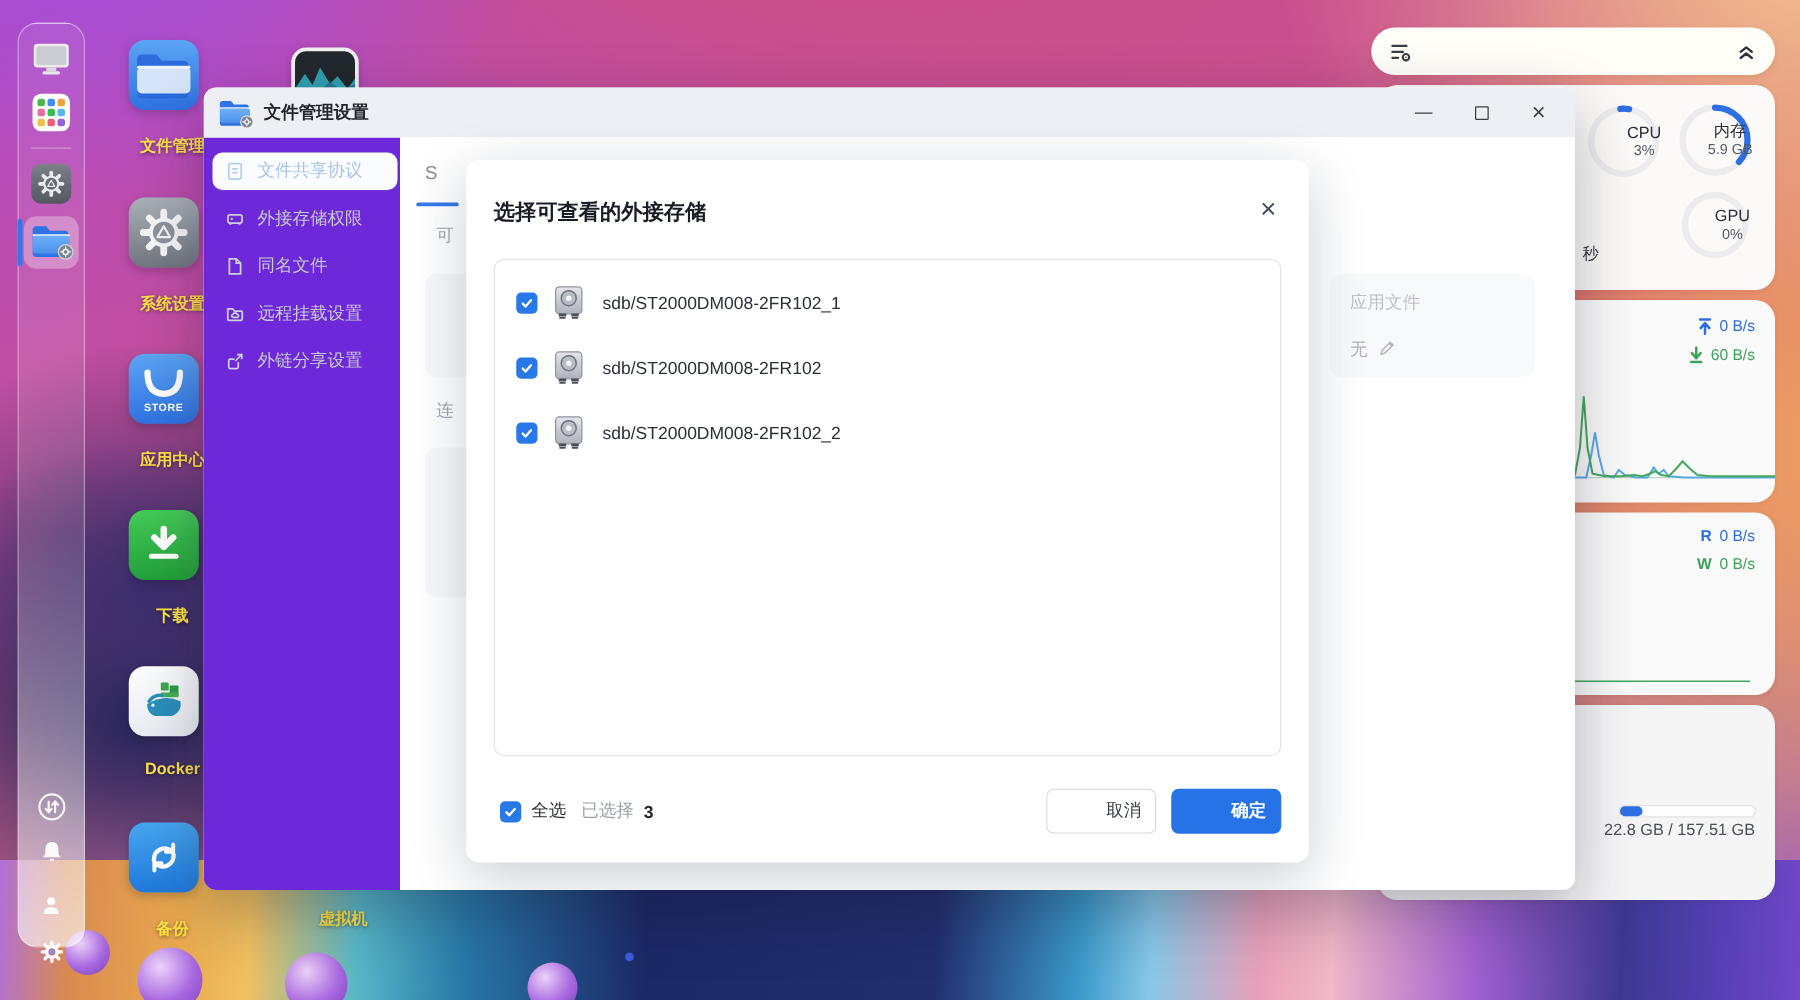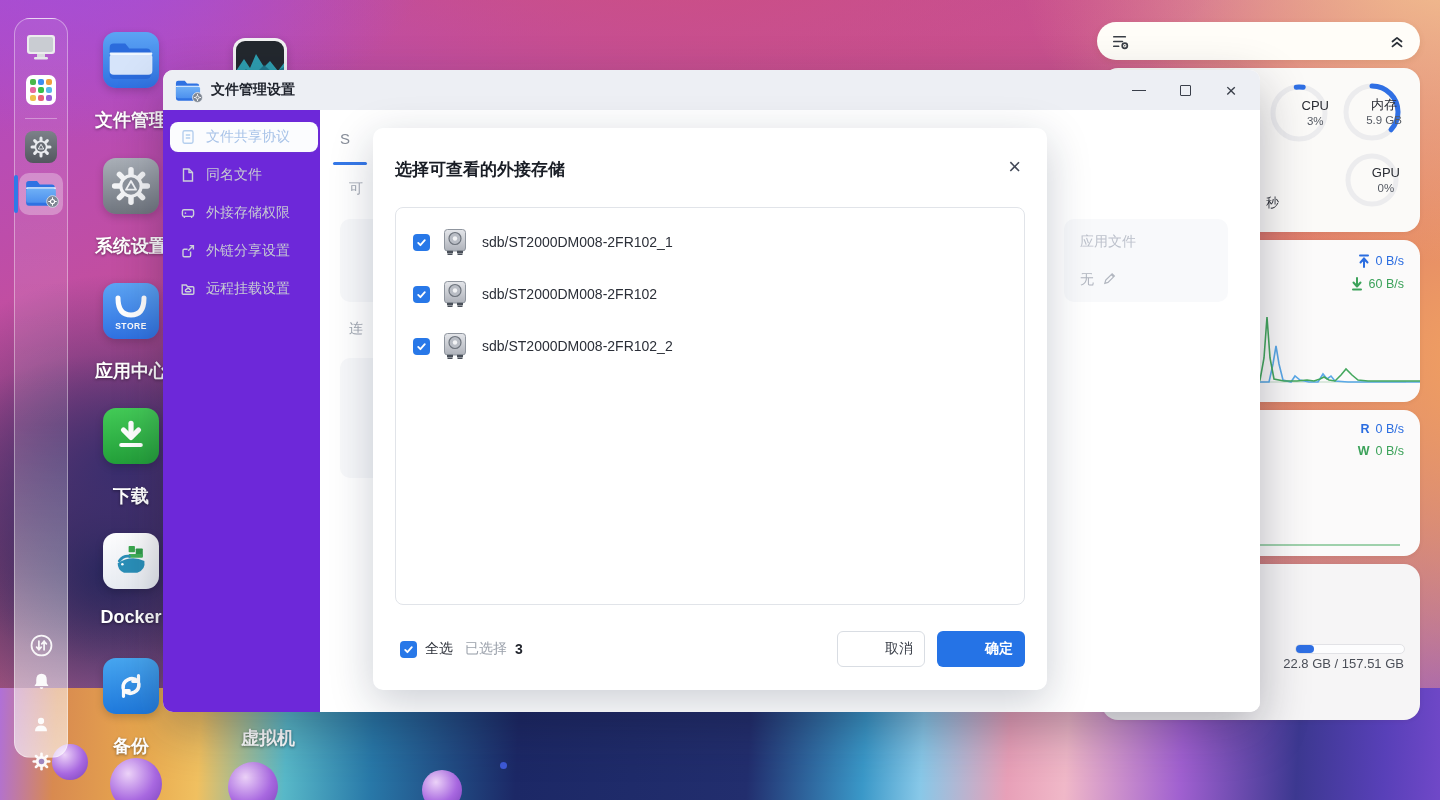--- a/index.html
+++ b/index.html
@@ -33,21 +33,21 @@
   .dock-item{position:absolute;left:0;width:100%;display:flex;justify-content:center;cursor:pointer;}
   .dock-divider{position:absolute;left:10px;right:10px;top:99px;height:1px;background:rgba(255,255,255,.35);}
   .dock-active-bg{position:absolute;left:4px;right:4px;top:154px;height:42px;background:rgba(255,255,255,.30);border-radius:10px;}
   .dock-active-bar{position:absolute;left:-1px;top:156px;width:4px;height:38px;border-radius:3px;background:#2f7ae8;}
   .appsq{border-radius:8px;display:flex;align-items:center;justify-content:center;}
   .grid9{width:30px;height:30px;background:#fff;border-radius:7px;display:grid;grid-template-columns:repeat(3,6px);grid-template-rows:repeat(3,6px);gap:2px;align-content:center;justify-content:center;}
   .grid9 span{border-radius:2px;display:block;}
 
   
   .desk-ico{width:58px;display:flex;flex-direction:column;align-items:center;z-index:3;cursor:pointer;}
-  .desk-label{color:#ffffff;font-size:18px;font-weight:bold;text-shadow:0 1px 3px rgba(0,0,0,.45);white-space:nowrap;z-index:3;}
+  .desk-label{color:#fde047;font-size:13px;font-weight:bold;text-shadow:0 1px 3px rgba(0,0,0,.45);white-space:nowrap;z-index:3;margin-left:14px;}
   .ico-box{width:56px;height:56px;border-radius:13px;display:flex;align-items:center;justify-content:center;box-shadow:0 3px 8px rgba(0,0,0,.18);}
   .ico-blue{background:linear-gradient(180deg,#5ca4f4 0%,#2f72e2 100%);}
   .ico-gray{background:linear-gradient(180deg,#aab0b8 0%,#70767f 100%);}
   .ico-green{background:linear-gradient(180deg,#43cb57 0%,#23a03a 100%);}
   .ico-white{background:linear-gradient(180deg,#fdfdfe 0%,#e8ecf2 100%);}
   .ico-sync{background:linear-gradient(180deg,#47a6f0 0%,#1f79dc 100%);}
 
   
   .pill{left:1097px;top:22px;width:323px;height:38px;border-radius:19px;background:#fffdf8;z-index:3;
     box-shadow:0 2px 6px rgba(120,70,20,.12);display:flex;align-items:center;justify-content:space-between;padding:0 14px;}
@@ -430,46 +430,46 @@
     <div class="win-side">
       <div class="side-item active">
         <svg width="16" height="16" viewBox="0 0 16 16" fill="none" stroke-width="1.4">
           <rect x="3" y="1.8" width="10" height="12.4" rx="1.6"></rect>
             <path d="M5.8 6 h4.4 M5.8 9 h4.4"></path>
         </svg>
         <span>文件共享协议</span>
       </div>
       <div class="side-item">
         <svg width="16" height="16" viewBox="0 0 16 16" fill="none" stroke-width="1.4">
-          <path d="M3.5 2 h5.5 l3.5 3.5 V14 h-9z"></path>
-            <path d="M9 2 v3.5 h3.5"></path>
-        </svg>
-        <span>同名文件</span>
-      </div>
-      <div class="side-item">
-        <svg width="16" height="16" viewBox="0 0 16 16" fill="none" stroke-width="1.4">
           <rect x="2.4" y="4.8" width="11.2" height="6.6" rx="1.6"></rect>
             <circle cx="5.4" cy="8.1" r="0.9" fill="currentColor" stroke="none"></circle>
             <path d="M4.4 11.4 v1.6 M11.6 11.4 v1.6"></path>
         </svg>
         <span>外接存储权限</span>
+      </div>
+      <div class="side-item">
+        <svg width="16" height="16" viewBox="0 0 16 16" fill="none" stroke-width="1.4">
+          <path d="M3.5 2 h5.5 l3.5 3.5 V14 h-9z"></path>
+            <path d="M9 2 v3.5 h3.5"></path>
+        </svg>
+        <span>同名文件</span>
+      </div>
+      <div class="side-item">
+        <svg width="16" height="16" viewBox="0 0 16 16" fill="none" stroke-width="1.4">
+          <path d="M2.2 4 h4 l1.4 1.8 h5.2 q1 0 1 1 v5.4 q0 1-1 1 H3.2 q-1 0-1-1z"></path>
+          <path d="M6.6 10.8 q-1.3 0-1.3-1.2 q0-1.1 1.2-1.2 q.3-1.2 1.6-1.2 q1.3 0 1.6 1.2 q1.2.1 1.2 1.2 q0 1.2-1.3 1.2z"></path>
+        </svg>
+        <span>远程挂载设置</span>
       </div>
       <div class="side-item">
         <svg width="16" height="16" viewBox="0 0 16 16" fill="none" stroke-width="1.4">
           <path d="M10.6 8.6 v4 q0 1.2-1.2 1.2 H4.2 q-1.2 0-1.2-1.2 V7.4 q0-1.2 1.2-1.2 h3.4"></path>
             <path d="M9.6 2.6 h3.8 v3.8 M13.2 2.8 l-5 5"></path>
         </svg>
         <span>外链分享设置</span>
-      </div>
-      <div class="side-item">
-        <svg width="16" height="16" viewBox="0 0 16 16" fill="none" stroke-width="1.4">
-          <path d="M2.2 4 h4 l1.4 1.8 h5.2 q1 0 1 1 v5.4 q0 1-1 1 H3.2 q-1 0-1-1z"></path>
-          <path d="M6.6 10.8 q-1.3 0-1.3-1.2 q0-1.1 1.2-1.2 q.3-1.2 1.6-1.2 q1.3 0 1.6 1.2 q1.2.1 1.2 1.2 q0 1.2-1.3 1.2z"></path>
-        </svg>
-        <span>远程挂载设置</span>
       </div>
     </div>
     <div class="win-content">
       <span style="position:absolute;left:20px;top:20px;font-size:15px;color:#878d99;">S</span>
       <div style="position:absolute;left:13px;top:52px;width:34px;height:3px;border-radius:2px;background:#3578e8;"></div>
       <span class="frag" style="left:29px;top:70px;">可</span>
       <div class="ghost-card" style="left:20px;top:109px;width:360px;height:83px;"></div>
       <div class="ghost-card" style="left:400px;top:109px;width:326px;height:83px;background:#f8f9fb;"></div>
       <div class="ghost-card" style="left:744px;top:109px;width:164px;height:83px;background:#f8f9fb;">
         <span style="position:absolute;left:16px;top:14px;font-size:14px;color:#bcc1cb;">应用文件</span>

